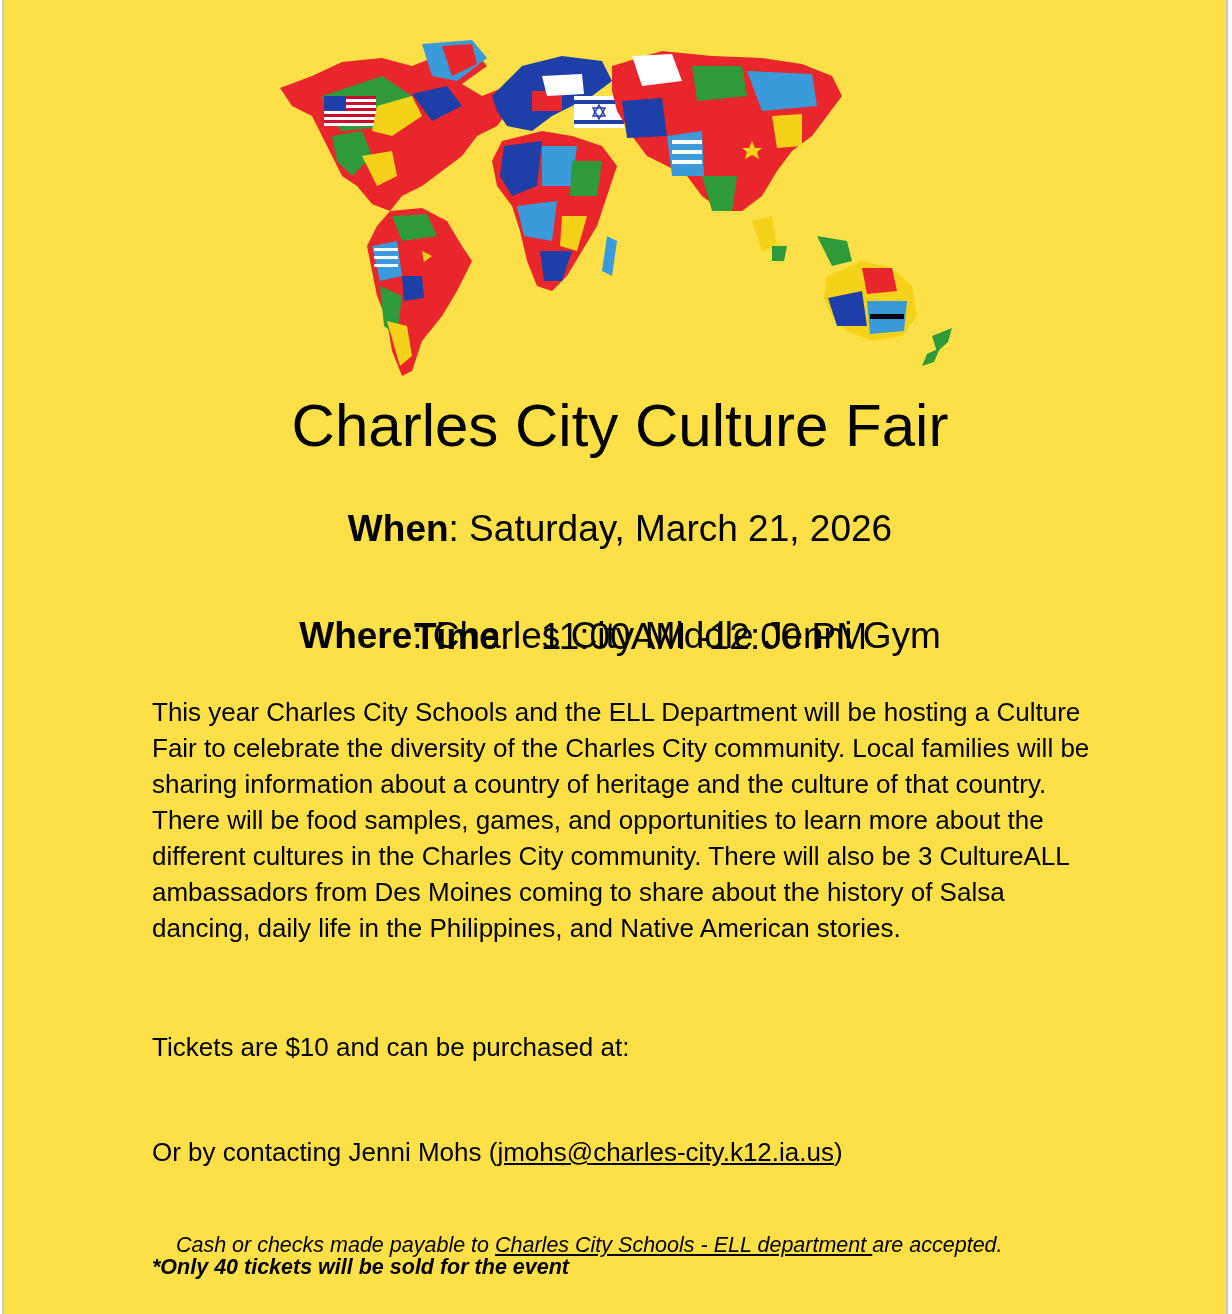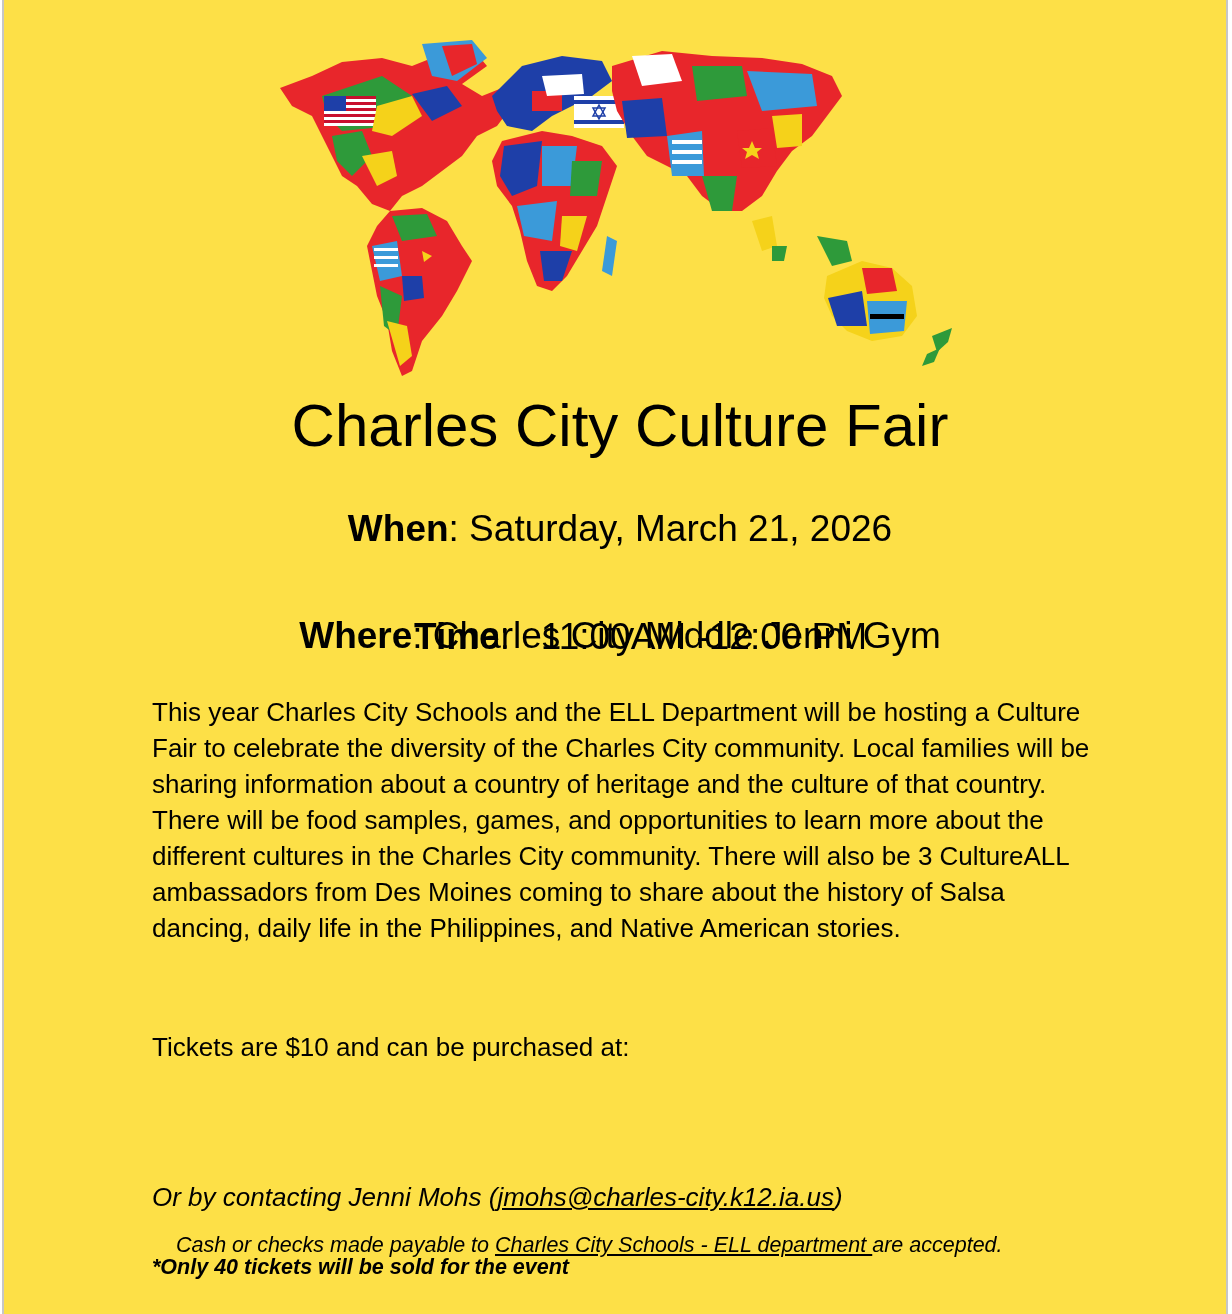--- a/index.html
+++ b/index.html
@@ -18,21 +18,21 @@
   .info2 { top: 556px; }
   .info3 { top: 609px; }
   .body-text { position: absolute; left: 148px; top: 694px; width: 940px;
                font-size: 26px; line-height: 36px; }
   .tickets { position: absolute; left: 148px; top: 1031px; font-size: 26px; line-height: 32px; }
   .list { position: absolute; left: 148px; top: 1048px; margin: 0; padding: 0; list-style: none;
           font-size: 26px; line-height: 32px; }
   .list li { position: relative; padding-left: 72px; }
   .list li .bullet { position: absolute; left: 42px; top: 12px; width: 11px; height: 11px;
                      border-radius: 50%; background: #000; }
-  .contact { position: absolute; left: 148px; top: 1181px; font-size: 26px; line-height: 32px; font-style: italic; }
+  .contact { position: absolute; left: 148px; top: 1136px; font-size: 26px; line-height: 32px; }
   .contact a, .payable a { color: #000; text-decoration: underline; }
   .payable { position: absolute; left: 148px; top: 1200px; font-size: 21.5px; line-height: 30px; font-style: italic; }
   .note { position: absolute; left: 148px; top: 1252px; font-size: 21.5px; line-height: 30px;
           font-weight: bold; font-style: italic; }
 </style>
 </head>
 <body>
 
 <div class="page">
 

